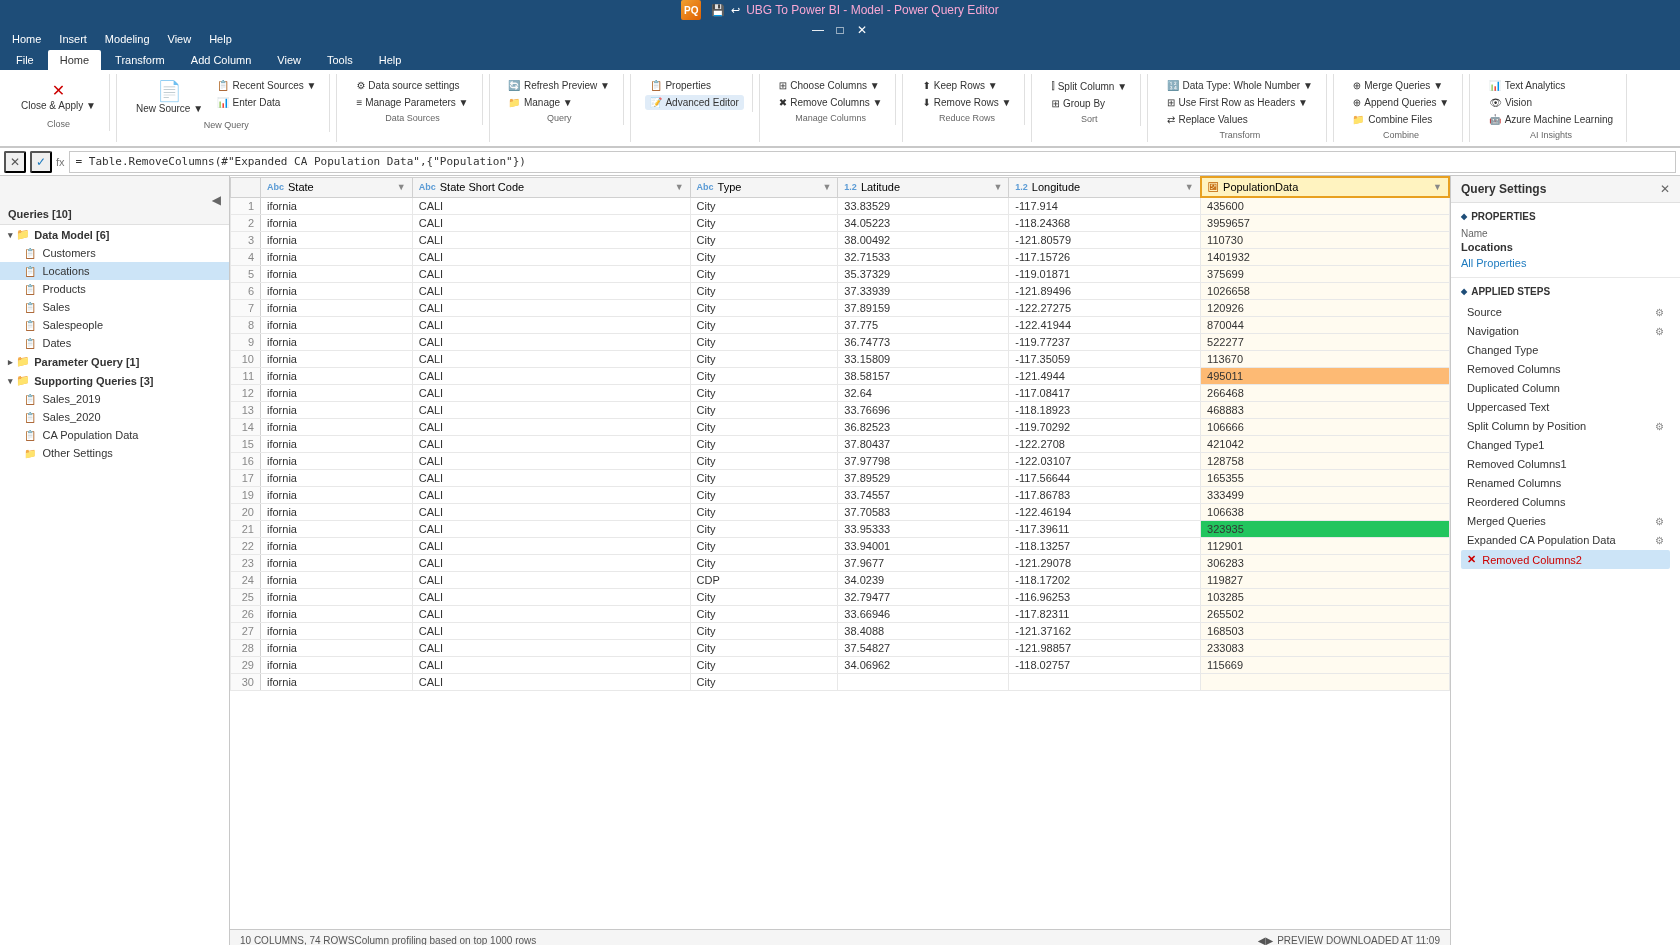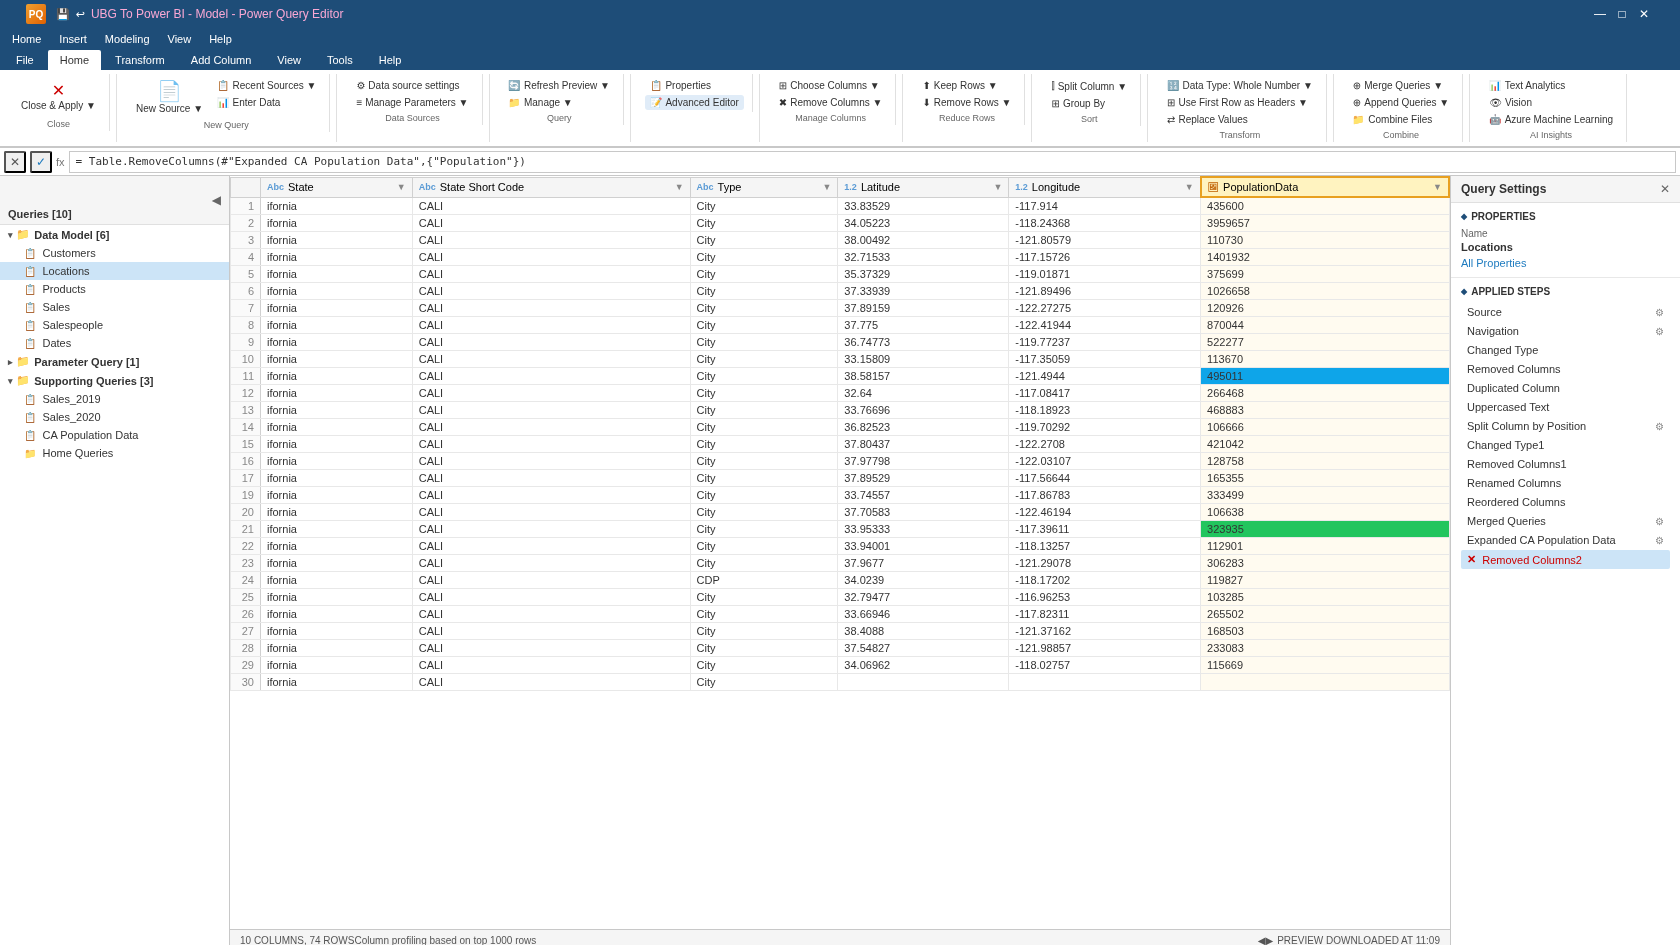--- a/index.html
+++ b/index.html
@@ -7,20 +7,21 @@
 
     
     .title-bar {
       background: #1e4d78;
       height: 28px;
       display: flex;
       align-items: center;
       justify-content: space-between;
       padding: 0 26px;
       color: white;
+      flex-direction: column;
     }
     .title-bar-left { display: flex; align-items: center; gap: 6px; }
     .title-bar-title { font-size: 12px; color: #f9a8d4; }
     .title-bar-controls { display: flex; gap: 2px; }
     .title-bar-btn { width: 20px; height: 20px; background: transparent; border: none; color: white; cursor: pointer; display: flex; align-items: center; justify-content: center; font-size: 12px; }
 
     
     .menu-bar {
       background: #1e4d78;
       height: 22px;
@@ -612,21 +613,21 @@
       <div class="query-item">
         <span class="query-item-icon">📋</span>
         <span>Sales_2020</span>
       </div>
       <div class="query-item">
         <span class="query-item-icon">📋</span>
         <span>CA Population Data</span>
       </div>
       <div class="query-item">
         <span class="query-item-icon folder">📁</span>
-        <span>Home Queries</span>
+        <span>Other Settings</span>
       </div>
     </div>
   </div>
 
   <div class="data-area">
     <div class="data-grid-container">
       <table class="data-grid">
         <thead>
           <tr>
             <th style="width:30px;min-width:30px;"></th>
@@ -777,21 +778,21 @@
               <td>-117.35059</td>
               <td style="background: rgb(255, 251, 240);">113670</td>
             </tr>
             <tr>
               <td>11</td>
               <td>ifornia</td>
               <td>CALI</td>
               <td>City</td>
               <td>38.58157</td>
               <td>-121.4944</td>
-              <td style="background: #0ea5e9; margin-top: 7px;">495011</td>
+              <td style="background: #fdba74; margin-top: 7px;">495011</td>
             </tr>
             <tr>
               <td>12</td>
               <td>ifornia</td>
               <td>CALI</td>
               <td>City</td>
               <td>32.64</td>
               <td>-117.08417</td>
               <td style="background: rgb(255, 251, 240);">266468</td>
             </tr>

